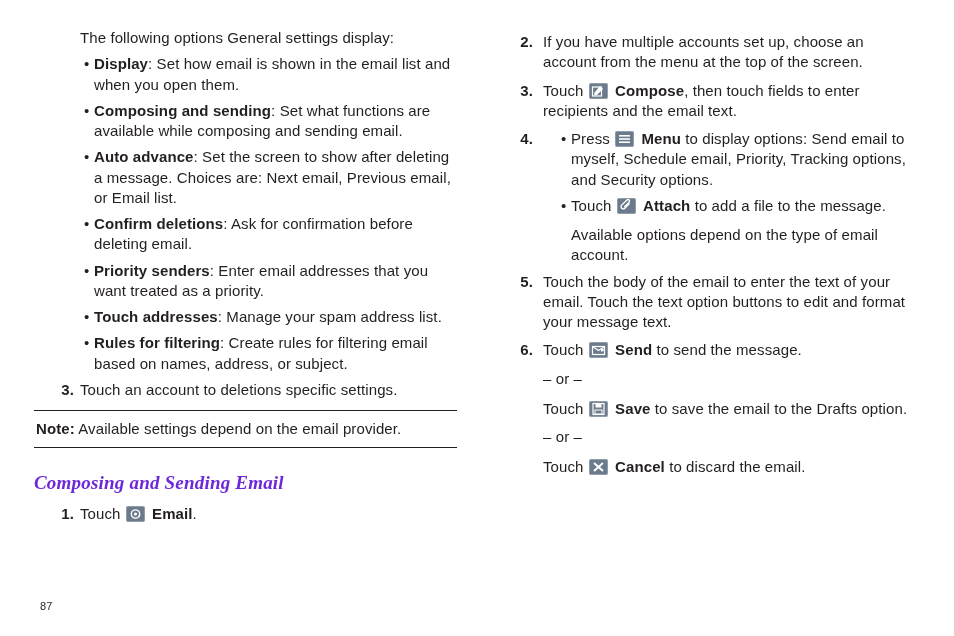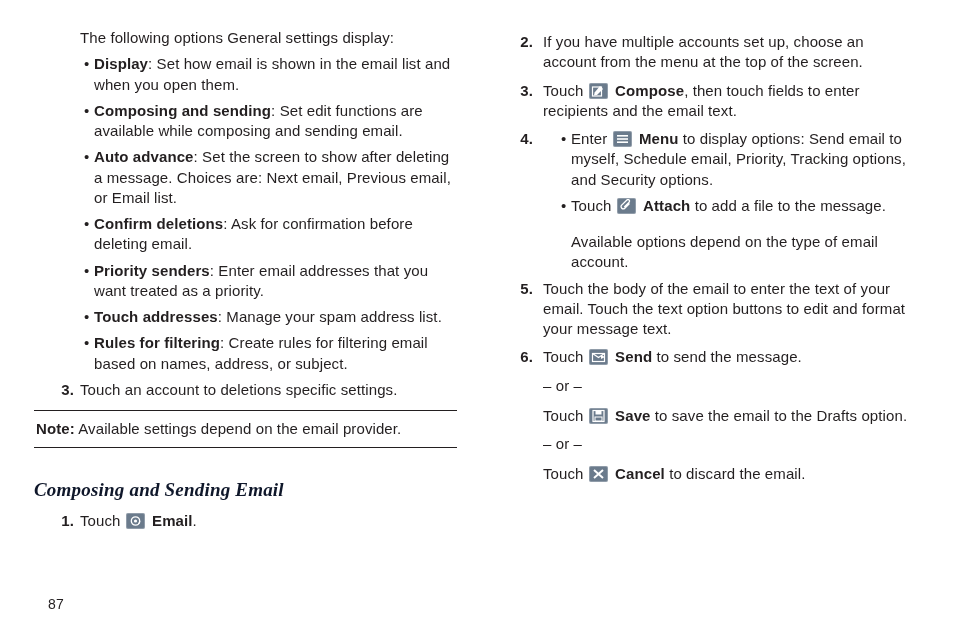--- a/index.html
+++ b/index.html
@@ -26,28 +26,28 @@
   .indent-a{padding-left:46px}
   .bul{padding-left:60px;position:relative;margin:2px 0 6px 0}
   .bul .dot{position:absolute;left:50px;top:0}
   .bul2{padding-left:74px;position:relative;margin:2px 0 6px 0}
   .bul2 .dot{position:absolute;left:64px;top:0}
   .numrow{position:relative;padding-left:46px;margin:4px 0 8px 0}
   .numrow .num{position:absolute;left:18px;top:0;font-weight:700;width:22px;text-align:right}
   .numrow-r{position:relative;padding-left:46px;margin:4px 0 8px 0}
   .numrow-r .num{position:absolute;left:14px;top:0;font-weight:700;width:22px;text-align:right}
   b{font-weight:700}
-  .note{border-top:1px solid #231f20;border-bottom:1px solid #231f20;padding:8px 2px;margin:10px 0 29px 0}
+  .note{border-top:1px solid #231f20;border-bottom:1px solid #231f20;padding:8px 2px;margin:10px 0 22px 0}
   .h2{
     font-family:Georgia,"Times New Roman",serif;
     font-style:italic;font-weight:700;
-    color:#0f172a;font-size:19px;
+    color:#6d28d9;font-size:19px;
     margin:6px 0 8px 0;letter-spacing:0.2px;
   }
-  .pnum{position:absolute;left:48px;bottom:22px;font-size:14px}
+  .pnum{position:absolute;left:40px;bottom:22px;font-size:11px}
   .ico{
     display:inline-block;vertical-align:-3px;
     width:19px;height:16px;border-radius:2px;
     background:#6b7b8c;margin:0 3px 0 1px;position:relative;
     box-shadow:inset 0 0 0 1px rgba(255,255,255,.25);
   }
   .ico svg{position:absolute;left:2px;top:1px}
   .sub{padding-left:46px;margin:2px 0 8px 0}
   .or{padding-left:46px;margin:6px 0 10px 0}
 </style>
@@ -58,21 +58,21 @@
 
   <div class="col">
     <p class="para indent-a">The following options General settings display:</p>
 
     <div class="bul">
       <span class="dot">•</span>
       <b>Display</b><span>: Set how email is shown in the email list and when you open them.</span>
     </div>
     <div class="bul">
       <span class="dot">•</span>
-      <b>Composing and sending</b><span>: Set edit functions are available while composing and sending email.</span>
+      <b>Composing and sending</b><span>: Set what functions are available while composing and sending email.</span>
     </div>
     <div class="bul">
       <span class="dot">•</span>
       <b>Auto advance</b><span>: Set the screen to show after deleting a message. Choices are: Next email, Previous email, or Email list.</span>
     </div>
     <div class="bul">
       <span class="dot">•</span>
       <b>Confirm deletions</b><span>: Ask for confirmation before deleting email.</span>
     </div>
     <div class="bul">
@@ -127,38 +127,38 @@
           </svg></span>
       <b>Compose</b><span>, then touch fields to enter recipients and the email text.</span>
     </div>
 
     <div class="numrow-r">
       <span class="num">4.</span>
     </div>
 
     <div class="bul2">
       <span class="dot">•</span>
-      <span>Enter </span>
+      <span>Press </span>
       <span class="ico"><svg width="15" height="14" viewBox="0 0 15 14">
             <rect x="2" y="3" width="11" height="1.6" fill="#fff"></rect>
             <rect x="2" y="6.2" width="11" height="1.6" fill="#fff"></rect>
             <rect x="2" y="9.4" width="11" height="1.6" fill="#fff"></rect>
           </svg></span>
       <b>Menu</b><span> to display options: Send email to myself, Schedule email, Priority, Tracking options, and Security options.</span>
     </div>
 
     <div class="bul2">
       <span class="dot">•</span>
       <span>Touch </span>
       <span class="ico"><svg width="15" height="14" viewBox="0 0 15 14">
             <path d="M10.5 4.5L5.8 9.2c-.9.9-2.3.9-3.1 0-.9-.9-.9-2.3 0-3.1L7.9 1c.6-.6 1.6-.6 2.2 0 .6.6.6 1.6 0 2.2L5.3 8" fill="none" stroke="#fff" stroke-width="1.3"></path>
           </svg></span>
       <b>Attach</b><span> to add a file to the message.</span>
     </div>
-    <div class="bul2" style="padding-left:74px;margin-top:16px">
+    <div class="bul2" style="padding-left:74px;margin-top:9px">
       <span>Available options depend on the type of email account.</span>
     </div>
 
     <div class="numrow-r">
       <span class="num">5.</span>
       <span>Touch the body of the email to enter the text of your email. Touch the text option buttons to edit and format your message text.</span>
     </div>
 
     <div class="numrow-r">
       <span class="num">6.</span>

